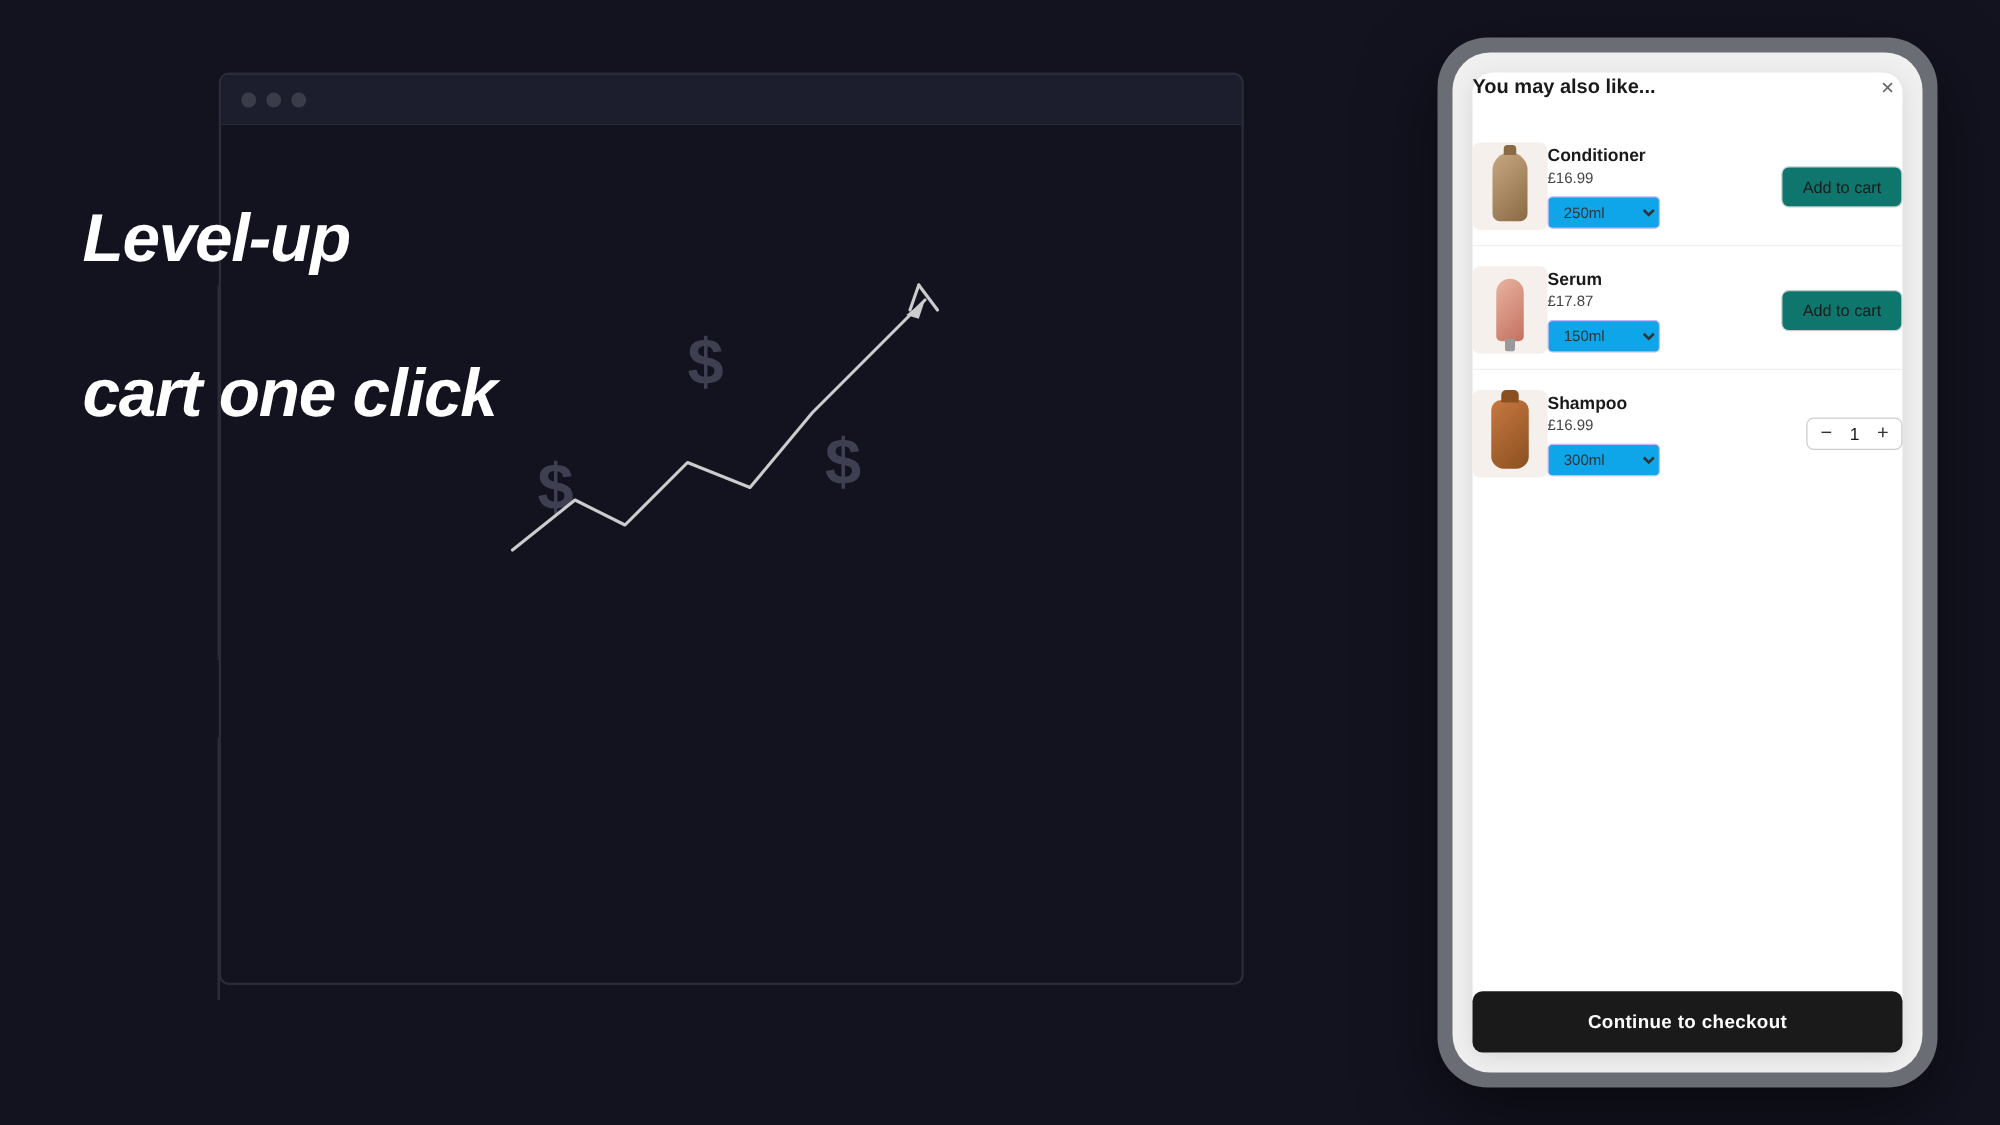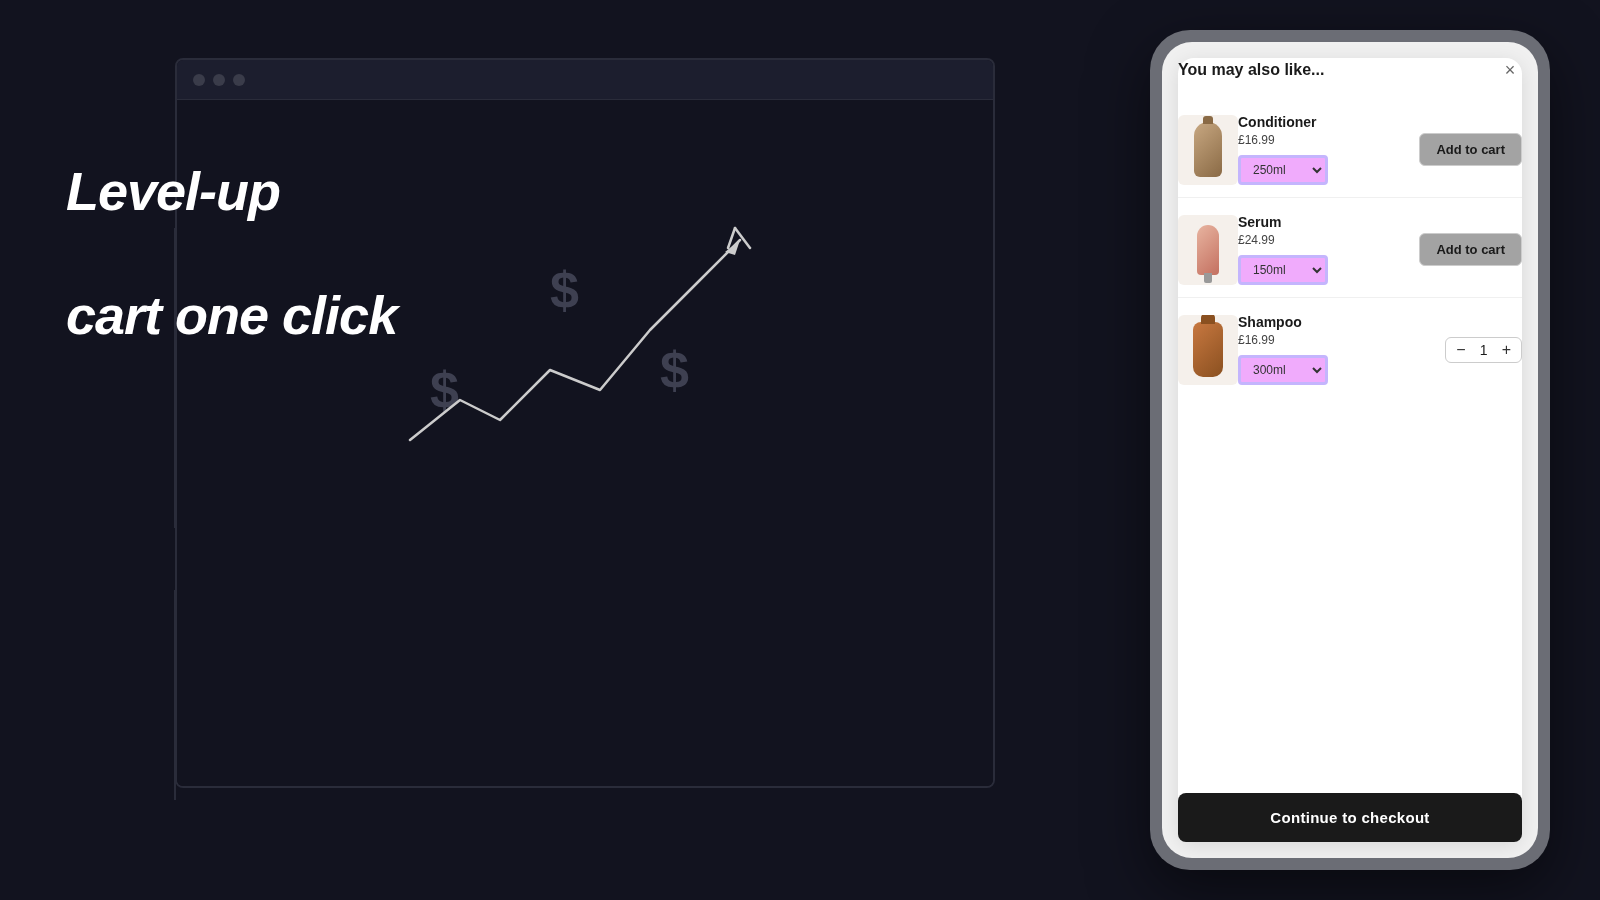--- a/index.html
+++ b/index.html
@@ -274,39 +274,39 @@
 
     .product-price {
       font-size: 12px;
       color: #444;
       margin-bottom: 8px;
     }
 
     .product-select {
       width: 90px;
       padding: 4px 8px;
-      border: 3px solid #c4b5fd;
+      border: 1px solid #c4b5fd;
       border-radius: 4px;
       font-size: 12px;
       color: #333;
-      background: #f0abfc;
+      background: #0ea5e9;
       cursor: pointer;
       appearance: auto;
     }
 
     .add-to-cart-btn {
       padding: 8px 16px;
-      background: #a3a3a3;
+      background: #0f766e;
       border: 1px solid #ccc;
       border-radius: 6px;
       font-size: 13px;
       color: #1a1a1a;
       cursor: pointer;
       white-space: nowrap;
-      font-weight: 700;
+      font-weight: 400;
     }
 
     
     .quantity-stepper {
       display: flex;
       align-items: center;
       gap: 10px;
       border: 1px solid #ccc;
       border-radius: 6px;
       padding: 4px 10px;
@@ -435,21 +435,21 @@
           </div>
           <button class="add-to-cart-btn">Add to cart</button>
         </div>
 
         <div class="product-item">
           <div class="product-image">
             <div class="tube-serum"></div>
           </div>
           <div class="product-info">
             <div class="product-name">Serum</div>
-            <div class="product-price">£24.99</div>
+            <div class="product-price">£17.87</div>
             <select class="product-select">
               <option>150ml</option>
               <option>300ml</option>
             </select>
           </div>
           <button class="add-to-cart-btn">Add to cart</button>
         </div>
 
         <div class="product-item">
           <div class="product-image">

